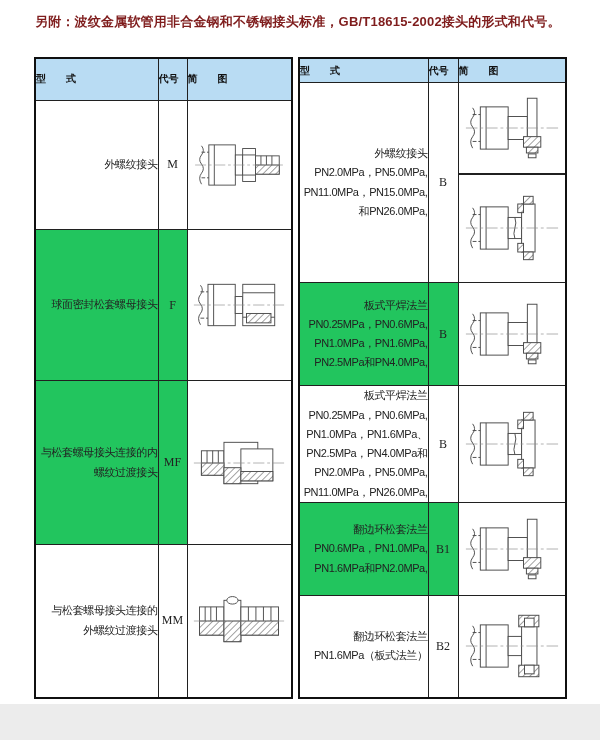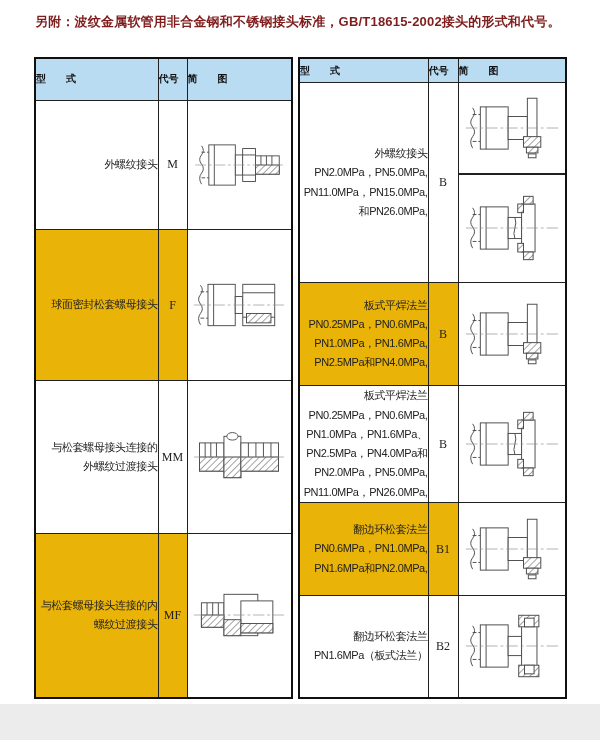--- a/index.html
+++ b/index.html
@@ -28,21 +28,21 @@
   td.type{
     font-family:Liberation Sans, sans-serif;
     font-size:11px;line-height:1.75;letter-spacing:-0.4px;
     padding:4px 4px 4px 7px;text-align:right;white-space:pre-line;color:#222;
   }
   td.code{
     font-family:"Liberation Serif","DejaVu Serif",serif;
     font-size:12px;text-align:center;color:#222;
   }
   td.dg{background:#fff;text-align:center;padding:0;}
-  .hl{background:#eab308;margin-left:47px;}
+  .hl{background:#22c55e;margin-left:47px;}
   .dg .half{display:flex;align-items:center;justify-content:center;}
   .dg .half + .half{border-top:2px solid #202020;}
   .dg svg{display:block;margin:0 auto;}
   .bottom-shade{
     position:absolute;left:0;top:704px;width:600px;height:36px;
     background:#ececec;
   }
   .defs-holder{position:absolute;width:0;height:0;overflow:hidden;}
 </style>
 </head>
@@ -192,37 +192,37 @@
     </tr>
     <tr style="height:88px">
       <td class="type hl">球面密封松套螺母接头</td>
       <td class="code hl">F</td>
       <td class="dg">
         <svg viewBox="0 0 100 70" width="94" height="68" stroke="#4a4a4a" stroke-width="1" fill="none">
               <use href="#sym-f"></use>
             </svg>
       </td>
     </tr>
+    <tr style="height:95px">
+      <td class="type hl">与松套螺母接头连接的内
+螺纹过渡接头</td>
+      <td class="code hl">MF</td>
+      <td class="dg">
+        <svg viewBox="0 0 100 70" width="94" height="70" stroke="#4a4a4a" stroke-width="1" fill="none">
+              <use href="#sym-mf"></use>
+            </svg>
+      </td>
+    </tr>
     <tr style="height:89px">
       <td class="type">与松套螺母接头连接的
 外螺纹过渡接头</td>
       <td class="code">MM</td>
       <td class="dg">
         <svg viewBox="0 0 100 70" width="94" height="68" stroke="#4a4a4a" stroke-width="1" fill="none">
               <use href="#sym-mm"></use>
-            </svg>
-      </td>
-    </tr>
-    <tr style="height:95px">
-      <td class="type hl">与松套螺母接头连接的内
-螺纹过渡接头</td>
-      <td class="code hl">MF</td>
-      <td class="dg">
-        <svg viewBox="0 0 100 70" width="94" height="70" stroke="#4a4a4a" stroke-width="1" fill="none">
-              <use href="#sym-mf"></use>
             </svg>
       </td>
     </tr>
   </tbody>
     </table>
 
   <table class="t">
     <colgroup>
         <col style="width:129px">
         <col style="width:30px">

